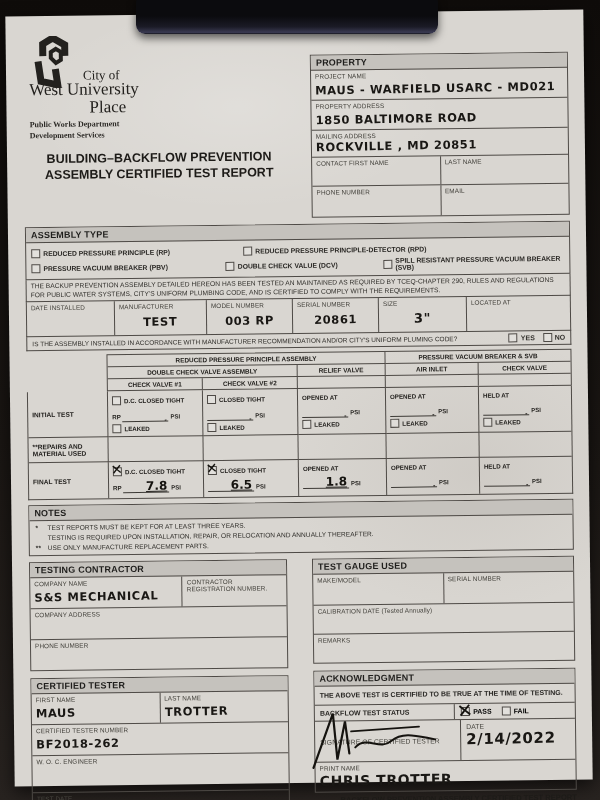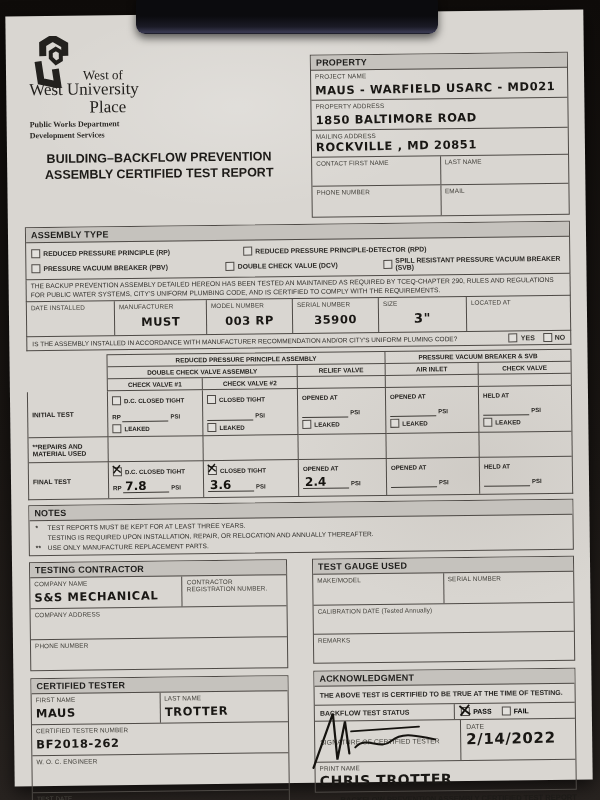--- a/index.html
+++ b/index.html
@@ -22,21 +22,21 @@
   .field:last-child{border-bottom:none;}
   .frow{display:flex;border-bottom:1px solid #4e4a46;}
   .frow:last-child{border-bottom:none;}
   .frow .fcell{flex:1;padding:2px 4px;}
   .frow .fcell + .fcell{border-left:1px solid #4e4a46;}
   .hw{font-family:"DejaVu Sans",sans-serif;font-weight:bold;color:#191714;font-size:11.5px;letter-spacing:.6px;transform:rotate(-.4deg);display:inline-block;}
   .cb{width:7px;height:7px;border:1px solid #4e4a46;display:inline-block;position:relative;flex:none;background:rgba(255,255,255,.25);vertical-align:-1px;}
   .cb.checked::after{content:"✕";position:absolute;left:-3px;top:-7px;font:bold 14px "DejaVu Sans",sans-serif;color:#15130f;transform:rotate(-6deg);}
   .cb.big.checked::after{font-size:19px;left:-5px;top:-9px;}
   .opt{display:flex;align-items:center;gap:3px;font-size:6.8px;font-weight:bold;color:#2a2825;}
-  .wline{display:inline-block;min-width:42px;border-bottom:1px solid #3d3a36;text-align:left;line-height:1;padding:0 2px;}
+  .wline{display:inline-block;min-width:42px;border-bottom:1px solid #3d3a36;text-align:right;line-height:1;padding:0 2px;text-decoration:underline;}
   .psi{font-size:6px;font-weight:bold;color:#2a2825;margin-left:2px;}
 
   
   .top{display:flex;justify-content:space-between;margin-top:14px;}
   .brand{width:268px;padding-left:6px;}
   .brand-row{display:flex;align-items:flex-end;gap:4px;}
   .logo{width:50px;height:52px;}
   .serif{font-family:"Liberation Serif",serif;color:#23211e;}
   .cityof{font-size:13px;margin-bottom:4px;}
   .city1{font-size:17px;margin-top:-8px;}
@@ -109,21 +109,21 @@
     <div class="content">
 
       <div class="top">
         <div class="brand">
           <div class="brand-row">
             <svg class="logo" viewBox="0 0 50 52">
               <path d="M14 20 L14 8 L24 2 L36 9 L36 20" fill="none" stroke="#23211e" stroke-width="7"></path>
               <path d="M11 24 L11 44 L27 50 L27 34" fill="none" stroke="#23211e" stroke-width="7" transform="rotate(-8 20 38)"></path>
               <path d="M22 22 L22 16 L27 13 L32 16 L32 24 L27 27 Z" fill="none" stroke="#23211e" stroke-width="4"></path>
             </svg>
-            <div class="serif cityof">West of</div>
+            <div class="serif cityof">City of</div>
           </div>
           <div class="serif city1">West University</div>
           <div class="serif city2">Place</div>
           <div class="serif dept">Public Works Department</div>
           <div class="serif dept">Development Services</div>
           <div class="form-title">
             <div>BUILDING–BACKFLOW PREVENTION</div>
             <div>ASSEMBLY CERTIFIED TEST REPORT</div>
           </div>
         </div>
@@ -192,29 +192,29 @@
       </div>
       <div class="cert">THE BACKUP PREVENTION ASSEMBLY DETAILED HEREON HAS BEEN TESTED AN MAINTAINED AS REQUIRED BY TCEQ-CHAPTER 290, RULES AND REGULATIONS FOR PUBLIC WATER SYSTEMS, CITY'S UNIFORM PLUMBING CODE, AND IS CERTIFIED TO COMPLY WITH THE REQUIREMENTS.</div>
 
       <div class="details">
         <div class="dc">
           <div class="lbl">DATE INSTALLED</div>
           <div class="dv"><span class="hw"></span></div>
         </div>
         <div class="dc">
           <div class="lbl">MANUFACTURER</div>
-          <div class="dv"><span class="hw">MUST</span></div>
+          <div class="dv"><span class="hw">TEST</span></div>
         </div>
         <div class="dc">
           <div class="lbl">MODEL NUMBER</div>
           <div class="dv"><span class="hw">003 RP</span></div>
         </div>
         <div class="dc">
           <div class="lbl">SERIAL NUMBER</div>
-          <div class="dv"><span class="hw">35900</span></div>
+          <div class="dv"><span class="hw">20861</span></div>
         </div>
         <div class="dc">
           <div class="lbl">SIZE</div>
           <div class="dv"><span class="hw" style="font-size:13px;">3"</span></div>
         </div>
         <div class="dc">
           <div class="lbl">LOCATED AT</div>
           <div class="dv"><span class="hw"></span></div>
         </div>
       </div>
@@ -314,27 +314,27 @@
               <span class="cb checked"></span>
               <span>D.C. CLOSED TIGHT</span>
             </div>
           <div class="pline"><span>RP</span> <span class="wline"><span class="hwv">7.8</span></span><span class="psi">PSI</span></div>
         </div>
         <div class="mc lastrow">
           <div class="tline">
               <span class="cb checked"></span>
               <span>CLOSED TIGHT</span>
             </div>
-          <div class="pline"><span class="wline"><span class="hwv">3.6</span></span><span class="psi">PSI</span></div>
+          <div class="pline"><span class="wline"><span class="hwv">6.5</span></span><span class="psi">PSI</span></div>
         </div>
         <div class="mc lastrow">
           <div class="tline">
               <span>OPENED AT</span>
             </div>
-          <div class="pline"><span class="wline"><span class="hwv">2.4</span></span><span class="psi">PSI</span></div>
+          <div class="pline"><span class="wline"><span class="hwv">1.8</span></span><span class="psi">PSI</span></div>
         </div>
         <div class="mc lastrow">
           <div class="tline">
               <span>OPENED AT</span>
             </div>
           <div class="pline"><span class="wline"><span class="hwv"></span>&nbsp;</span><span class="psi">PSI</span></div>
         </div>
         <div class="mc last lastrow">
           <div class="tline">
               <span>HELD AT</span>

